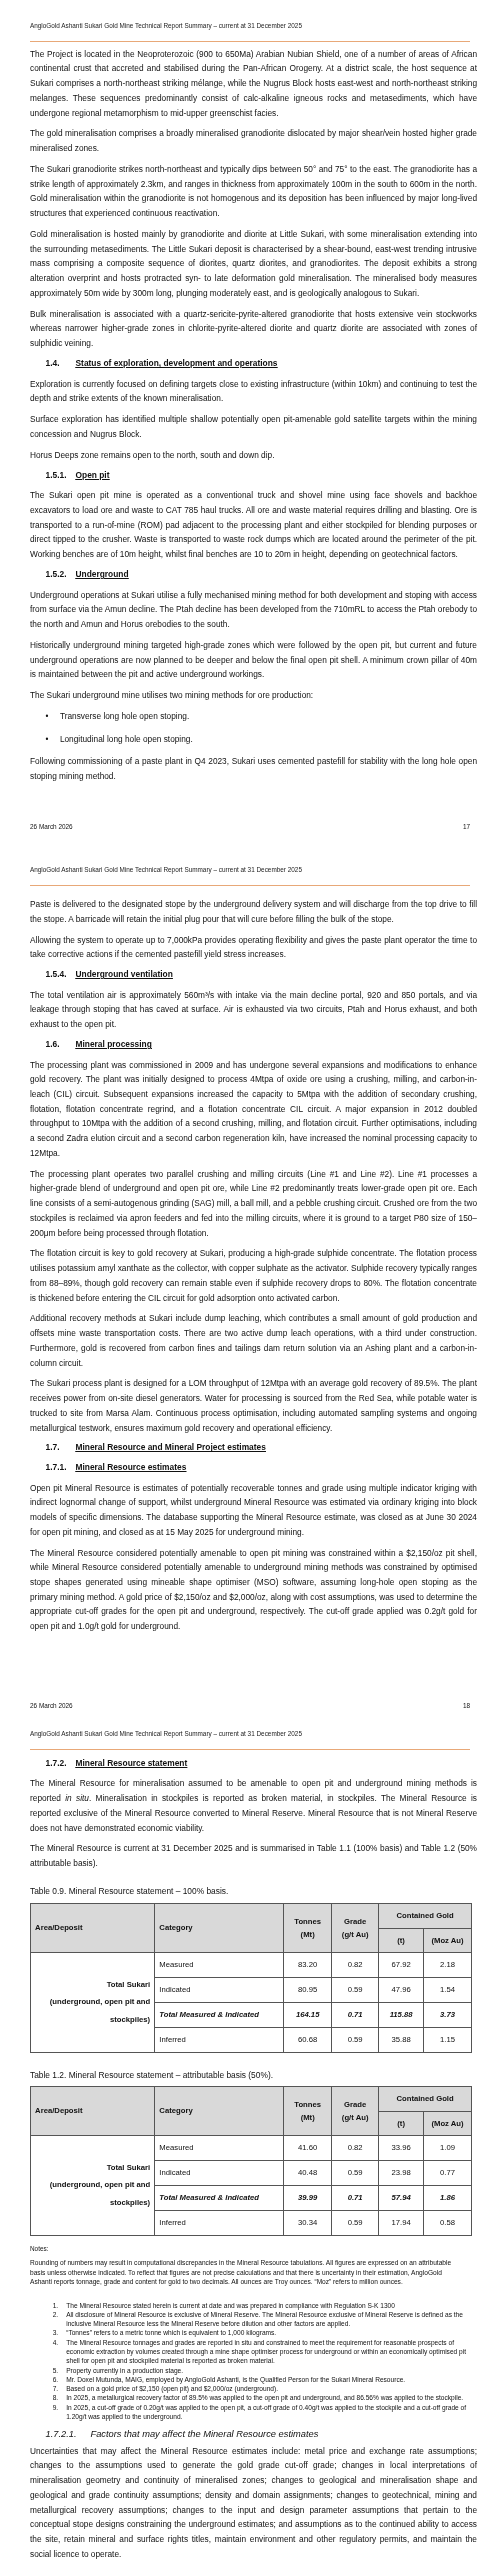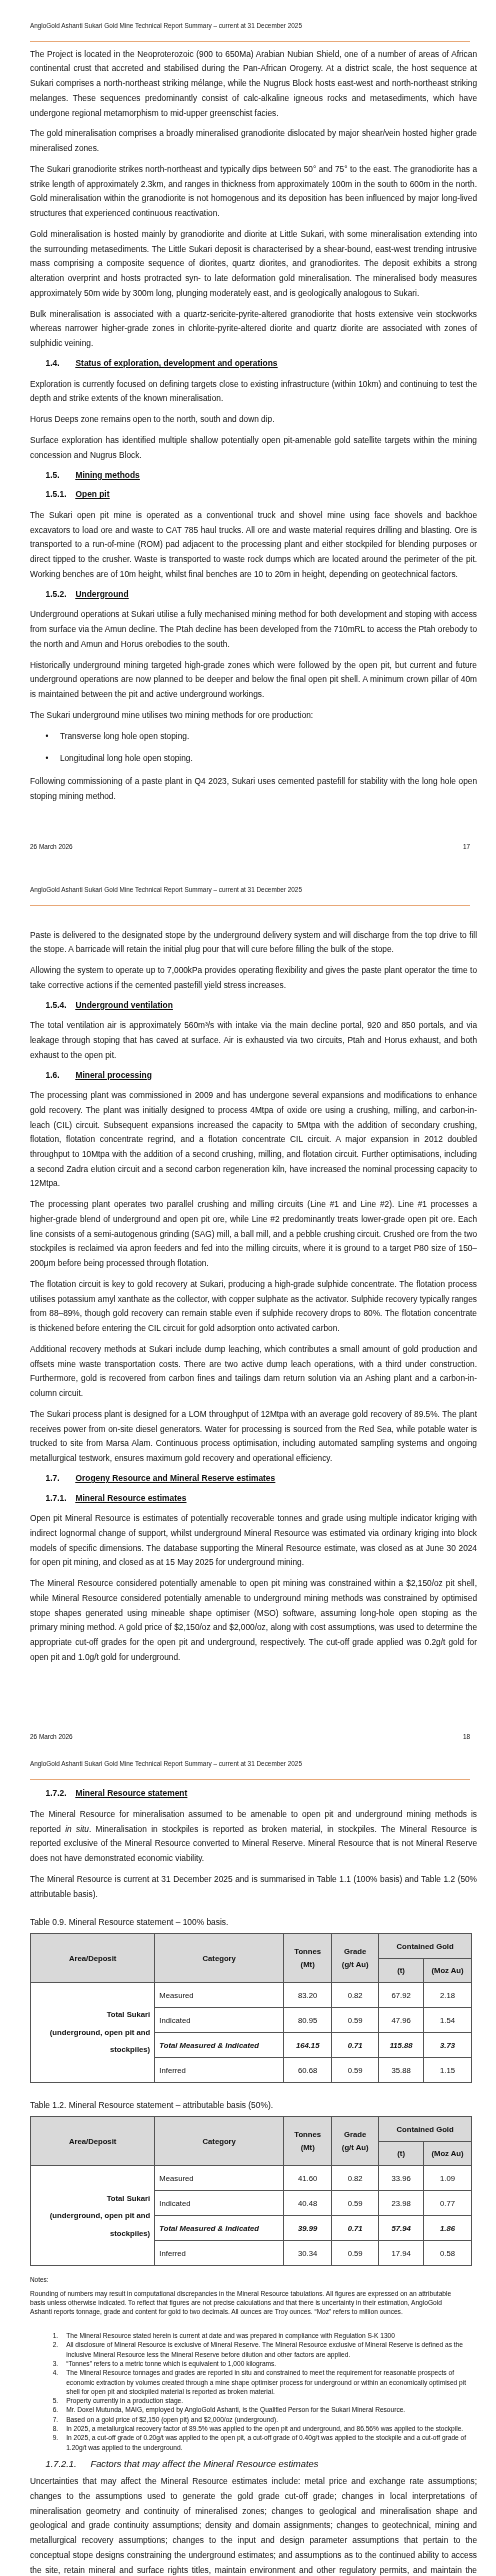--- a/index.html
+++ b/index.html
@@ -14,21 +14,21 @@
   h4.subsub { font-size: 9.3px; font-style: italic; font-weight: normal; margin: 3.1px 0 5.2px 0; padding-left: 15.5px; }
   h4.subsub .num { display: inline-block; width: 45px; }
   ul.bullets { list-style: none; margin: 3.1px 0 5.2px 0; padding-left: 15.5px; }
   ul.bullets li { font-size: 8.3px; line-height: 14.4px; margin-bottom: 8.2px; position: relative; padding-left: 14.4px; }
   ul.bullets li .dot { position: absolute; left: 0; top: 0; }
   .footer { display: flex; justify-content: space-between; font-size: 6.4px; width: 440px; padding: 32px 0 20.6px 0; }
   .caption { font-size: 8.4px; margin: 15.5px 0 6.2px 0; }
   table.rs { border-collapse: collapse; width: 442px; font-size: 7.7px; margin-bottom: 7.2px; }
   table.rs th, table.rs td { border: 0.5px solid #555; padding: 0 4.1px; height: 24px; }
   table.rs thead th { background: #d9d9d9; font-weight: bold; }
-  table.rs thead th.left { text-align: center; }
+  table.rs thead th.left { text-align: left; }
   table.rs td.num, table.rs th.num { text-align: center; }
   table.rs td.area { font-weight: bold; vertical-align: middle; line-height: 17.5px; text-align: right; }
   table.rs tr.total td { font-weight: bold; font-style: italic; }
   table.rs th.sub { height: 23px; }
   .notes-label { font-size: 6.4px; margin: 9.3px 0 6.2px 0; }
   .notes-para { font-size: 6.6px; line-height: 9.3px; margin: 0 0 14.4px 0; width: 433px; }
   ol.notes { margin: 0 0 7.2px 0; padding-left: 30px; font-size: 6.6px; line-height: 9.3px; width: 412px; }
   ol.notes li { padding-left: 6.2px; }
 </style>
 </head>
@@ -37,54 +37,53 @@
 <div class="page">
   <div class="run-header">AngloGold Ashanti Sukari Gold Mine Technical Report Summary – current at 31 December 2025</div>
   <div class="hr"></div>
   <p class="body" style="margin-top:5.2px">The Project is located in the Neoproterozoic (900 to 650Ma) Arabian Nubian Shield, one of a number of areas of African continental crust that accreted and stabilised during the Pan-African Orogeny. At a district scale, the host sequence at Sukari comprises a north-northeast striking mélange, while the Nugrus Block hosts east-west and north-northeast striking melanges.  These sequences predominantly consist of calc-alkaline igneous rocks and metasediments, which have undergone regional metamorphism to mid-upper greenschist facies.</p>
   <p class="body">The gold mineralisation comprises a broadly mineralised granodiorite dislocated by major shear/vein hosted higher grade mineralised zones.</p>
   <p class="body">The Sukari granodiorite strikes north-northeast and typically dips between 50° and 75° to the east. The granodiorite has a strike length of approximately 2.3km, and ranges in thickness from approximately 100m in the south to 600m in the north. Gold mineralisation within the granodiorite is not homogenous and its deposition has been influenced by major long-lived structures that experienced continuous reactivation.</p>
   <p class="body">Gold mineralisation is hosted mainly by granodiorite and diorite at Little Sukari, with some mineralisation extending into the surrounding metasediments. The Little Sukari deposit is characterised by a shear-bound, east-west trending intrusive mass comprising a composite sequence of diorites, quartz diorites, and granodiorites. The deposit exhibits a strong alteration overprint and hosts protracted syn- to late deformation gold mineralisation. The mineralised body measures approximately 50m wide by 300m long, plunging moderately east, and is geologically analogous to Sukari.</p>
   <p class="body">Bulk mineralisation is associated with a quartz-sericite-pyrite-altered granodiorite that hosts extensive vein stockworks whereas narrower higher-grade zones in chlorite-pyrite-altered diorite and quartz diorite are associated with zones of sulphidic veining.</p>
   <h2 class="sec"><span class="num">1.4.</span><span class="title">Status of exploration, development and operations</span></h2>
   <p class="body">Exploration is currently focused on defining targets close to existing infrastructure (within 10km) and continuing to test the depth and strike extents of the known mineralisation.</p>
+  <p class="body">Surface exploration has identified multiple shallow potentially open pit-amenable gold satellite targets within the mining concession and Nugrus Block.</p>
   <p class="body">Horus Deeps zone remains open to the north, south and down dip.</p>
-  <p class="body">Surface exploration has identified multiple shallow potentially open pit-amenable gold satellite targets within the mining concession and Nugrus Block.</p>
-  <h2 class="sec"><span class="num">1.5.</span><span class="title">Mining methods</span></h2>
   <h3 class="sub"><span class="num">1.5.1.</span><span class="title">Open pit</span></h3>
   <p class="body">The Sukari open pit mine is operated as a conventional truck and shovel mine using face shovels and backhoe excavators to load ore and waste to CAT 785 haul trucks. All ore and waste material requires drilling and blasting. Ore is transported to a run-of-mine (ROM) pad adjacent to the processing plant and either stockpiled for blending purposes or direct tipped to the crusher. Waste is transported to waste rock dumps which are located around the perimeter of the pit. Working benches are of 10m height, whilst final benches are 10 to 20m in height, depending on geotechnical factors.</p>
   <h3 class="sub"><span class="num">1.5.2.</span><span class="title">Underground</span></h3>
   <p class="body">Underground operations at Sukari utilise a fully mechanised mining method for both development and stoping with access from surface via the Amun decline. The Ptah decline has been developed from the 710mRL to access the Ptah orebody to the north and Amun and Horus orebodies to the south.</p>
   <p class="body">Historically underground mining targeted high-grade zones which were followed by the open pit, but current and future underground operations are now planned to be deeper and below the final open pit shell. A minimum crown pillar of 40m is maintained between the pit and active underground workings.</p>
   <p class="body">The Sukari underground mine utilises two mining methods for ore production:</p>
   <ul class="bullets">
     <li><span class="dot">•</span><span>Transverse long hole open stoping.</span></li>
     <li><span class="dot">•</span><span>Longitudinal long hole open stoping.</span></li>
   </ul>
   <p class="body">Following commissioning of a paste plant in Q4 2023, Sukari uses cemented pastefill for stability with the long hole open stoping mining method.</p>
   <div class="footer" style="padding-top:33px">
     <span>26 March 2026</span>
     <span>17</span>
   </div>
 </div>
 
 <div class="page">
   <div class="run-header" style="padding-top:15.5px">AngloGold Ashanti Sukari Gold Mine Technical Report Summary – current at 31 December 2025</div>
   <div class="hr"></div>
-  <p class="body" style="margin-top:22px">Paste is delivered to the designated stope by the underground delivery system and will discharge from the top drive to fill the stope. A barricade will retain the initial plug pour that will cure before filling the bulk of the stope.</p>
+  <p class="body" style="margin-top:11px">Paste is delivered to the designated stope by the underground delivery system and will discharge from the top drive to fill the stope. A barricade will retain the initial plug pour that will cure before filling the bulk of the stope.</p>
   <p class="body">Allowing the system to operate up to 7,000kPa provides operating flexibility and gives the paste plant operator the time to take corrective actions if the cemented pastefill yield stress increases.</p>
   <h3 class="sub"><span class="num">1.5.4.</span><span class="title">Underground ventilation</span></h3>
   <p class="body">The total ventilation air is approximately 560m³/s with intake via the main decline portal, 920 and 850 portals, and via leakage through stoping that has caved at surface. Air is exhausted via two circuits, Ptah and Horus exhaust, and both exhaust to the open pit.</p>
   <h2 class="sec"><span class="num">1.6.</span><span class="title">Mineral processing</span></h2>
   <p class="body">The processing plant was commissioned in 2009 and has undergone several expansions and modifications to enhance gold recovery. The plant was initially designed to process 4Mtpa of oxide ore using a crushing, milling, and carbon-in-leach (CIL) circuit. Subsequent expansions increased the capacity to 5Mtpa with the addition of secondary crushing, flotation, flotation concentrate regrind, and a flotation concentrate CIL circuit. A major expansion in 2012 doubled throughput to 10Mtpa with the addition of a second crushing, milling, and flotation circuit. Further optimisations, including a second Zadra elution circuit and a second carbon regeneration kiln, have increased the nominal processing capacity to 12Mtpa.</p>
   <p class="body">The processing plant operates two parallel crushing and milling circuits (Line #1 and Line #2). Line #1 processes a higher-grade blend of underground and open pit ore, while Line #2 predominantly treats lower-grade open pit ore. Each line consists of a semi-autogenous grinding (SAG) mill, a ball mill, and a pebble crushing circuit. Crushed ore from the two stockpiles is reclaimed via apron feeders and fed into the milling circuits, where it is ground to a target P80 size of 150–200μm before being processed through flotation.</p>
   <p class="body">The flotation circuit is key to gold recovery at Sukari, producing a high-grade sulphide concentrate. The flotation process utilises potassium amyl xanthate as the collector, with copper sulphate as the activator. Sulphide recovery typically ranges from 88–89%, though gold recovery can remain stable even if sulphide recovery drops to 80%. The flotation concentrate is thickened before entering the CIL circuit for gold adsorption onto activated carbon.</p>
   <p class="body">Additional recovery methods at Sukari include dump leaching, which contributes a small amount of gold production and offsets mine waste transportation costs. There are two active dump leach operations, with a third under construction. Furthermore, gold is recovered from carbon fines and tailings dam return solution via an Ashing plant and a carbon-in-column circuit.</p>
   <p class="body">The Sukari process plant is designed for a LOM throughput of 12Mtpa with an average gold recovery of 89.5%. The plant receives power from on-site diesel generators. Water for processing is sourced from the Red Sea, while potable water is trucked to site from Marsa Alam. Continuous process optimisation, including automated sampling systems and ongoing metallurgical testwork, ensures maximum gold recovery and operational efficiency.</p>
-  <h2 class="sec"><span class="num">1.7.</span><span class="title">Orogeny Resource and Mineral Reserve estimates</span></h2>
+  <h2 class="sec"><span class="num">1.7.</span><span class="title">Mineral Resource and Mineral Project estimates</span></h2>
   <h3 class="sub"><span class="num">1.7.1.</span><span class="title">Mineral Resource estimates</span></h3>
   <p class="body">Open pit Mineral Resource is estimates of potentially recoverable tonnes and grade using multiple indicator kriging with indirect lognormal change of support, whilst underground Mineral Resource was estimated via ordinary kriging into block models of specific dimensions. The database supporting the Mineral Resource estimate, was closed as at June 30 2024 for open pit mining, and closed as at 15 May 2025 for underground mining.</p>
   <p class="body">The Mineral Resource considered potentially amenable to open pit mining was constrained within a $2,150/oz pit shell, while Mineral Resource considered potentially amenable to underground mining methods was constrained by optimised stope shapes generated using mineable shape optimiser (MSO) software, assuming long-hole open stoping as the primary mining method. A gold price of $2,150/oz and $2,000/oz, along with cost assumptions, was used to determine the appropriate cut-off grades for the open pit and underground, respectively. The cut-off grade applied was 0.2g/t gold for open pit and 1.0g/t gold for underground.</p>
   <div class="footer" style="padding-top:62px">
     <span>26 March 2026</span>
     <span>18</span>
   </div>
 </div>
 
 <div class="page">

